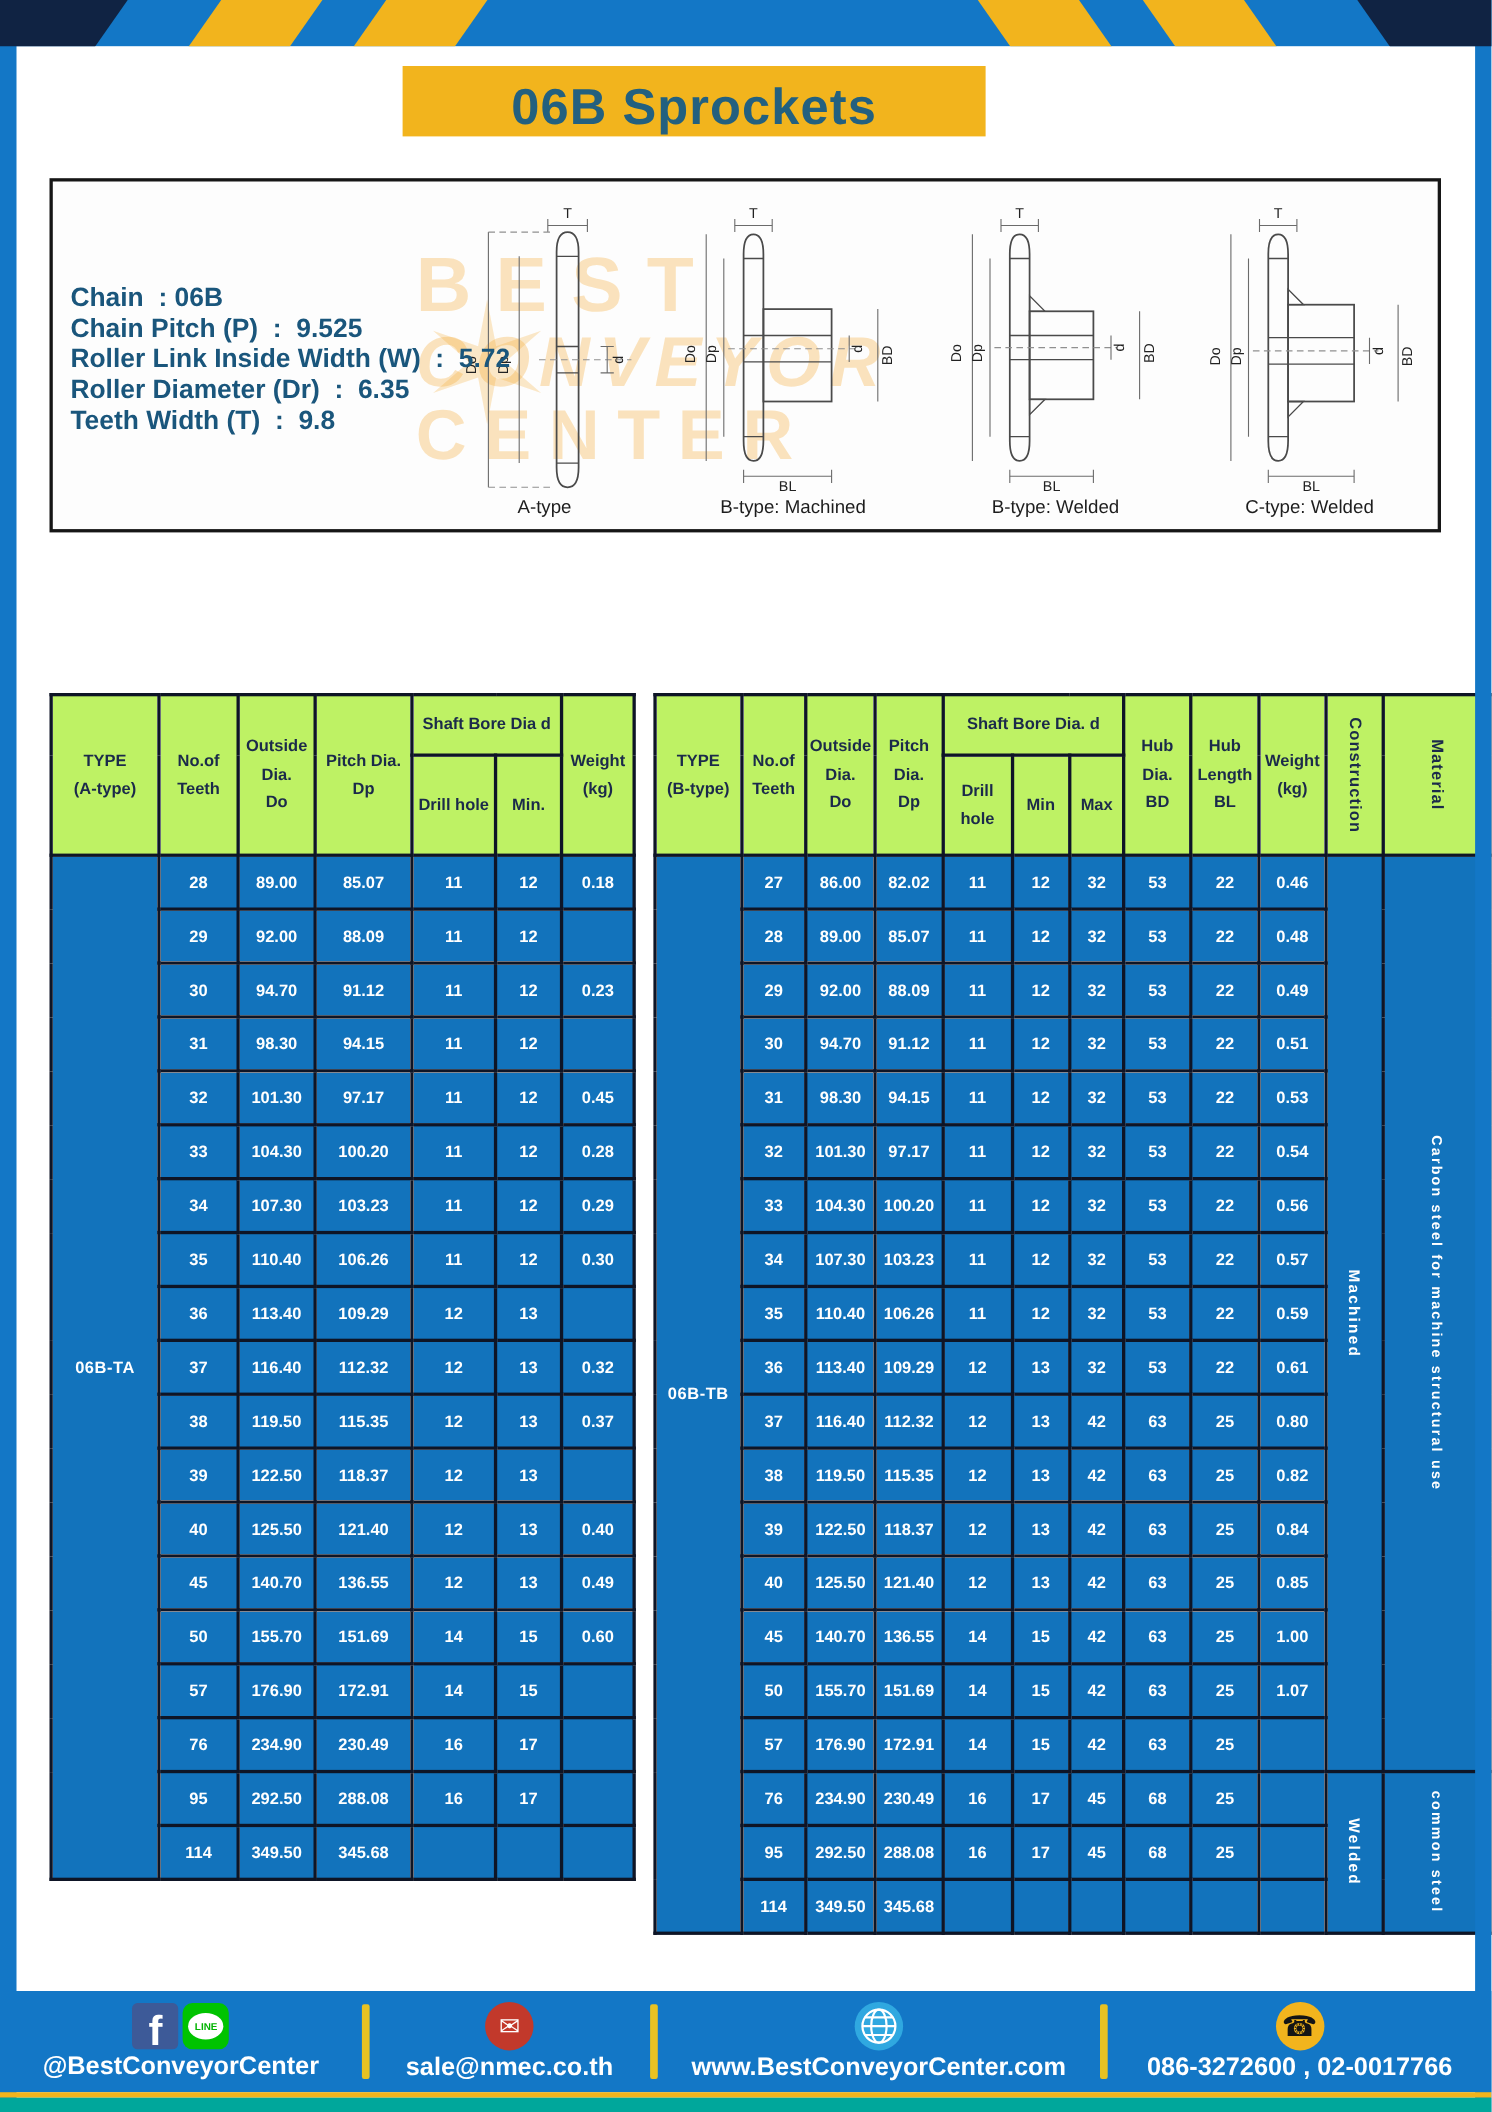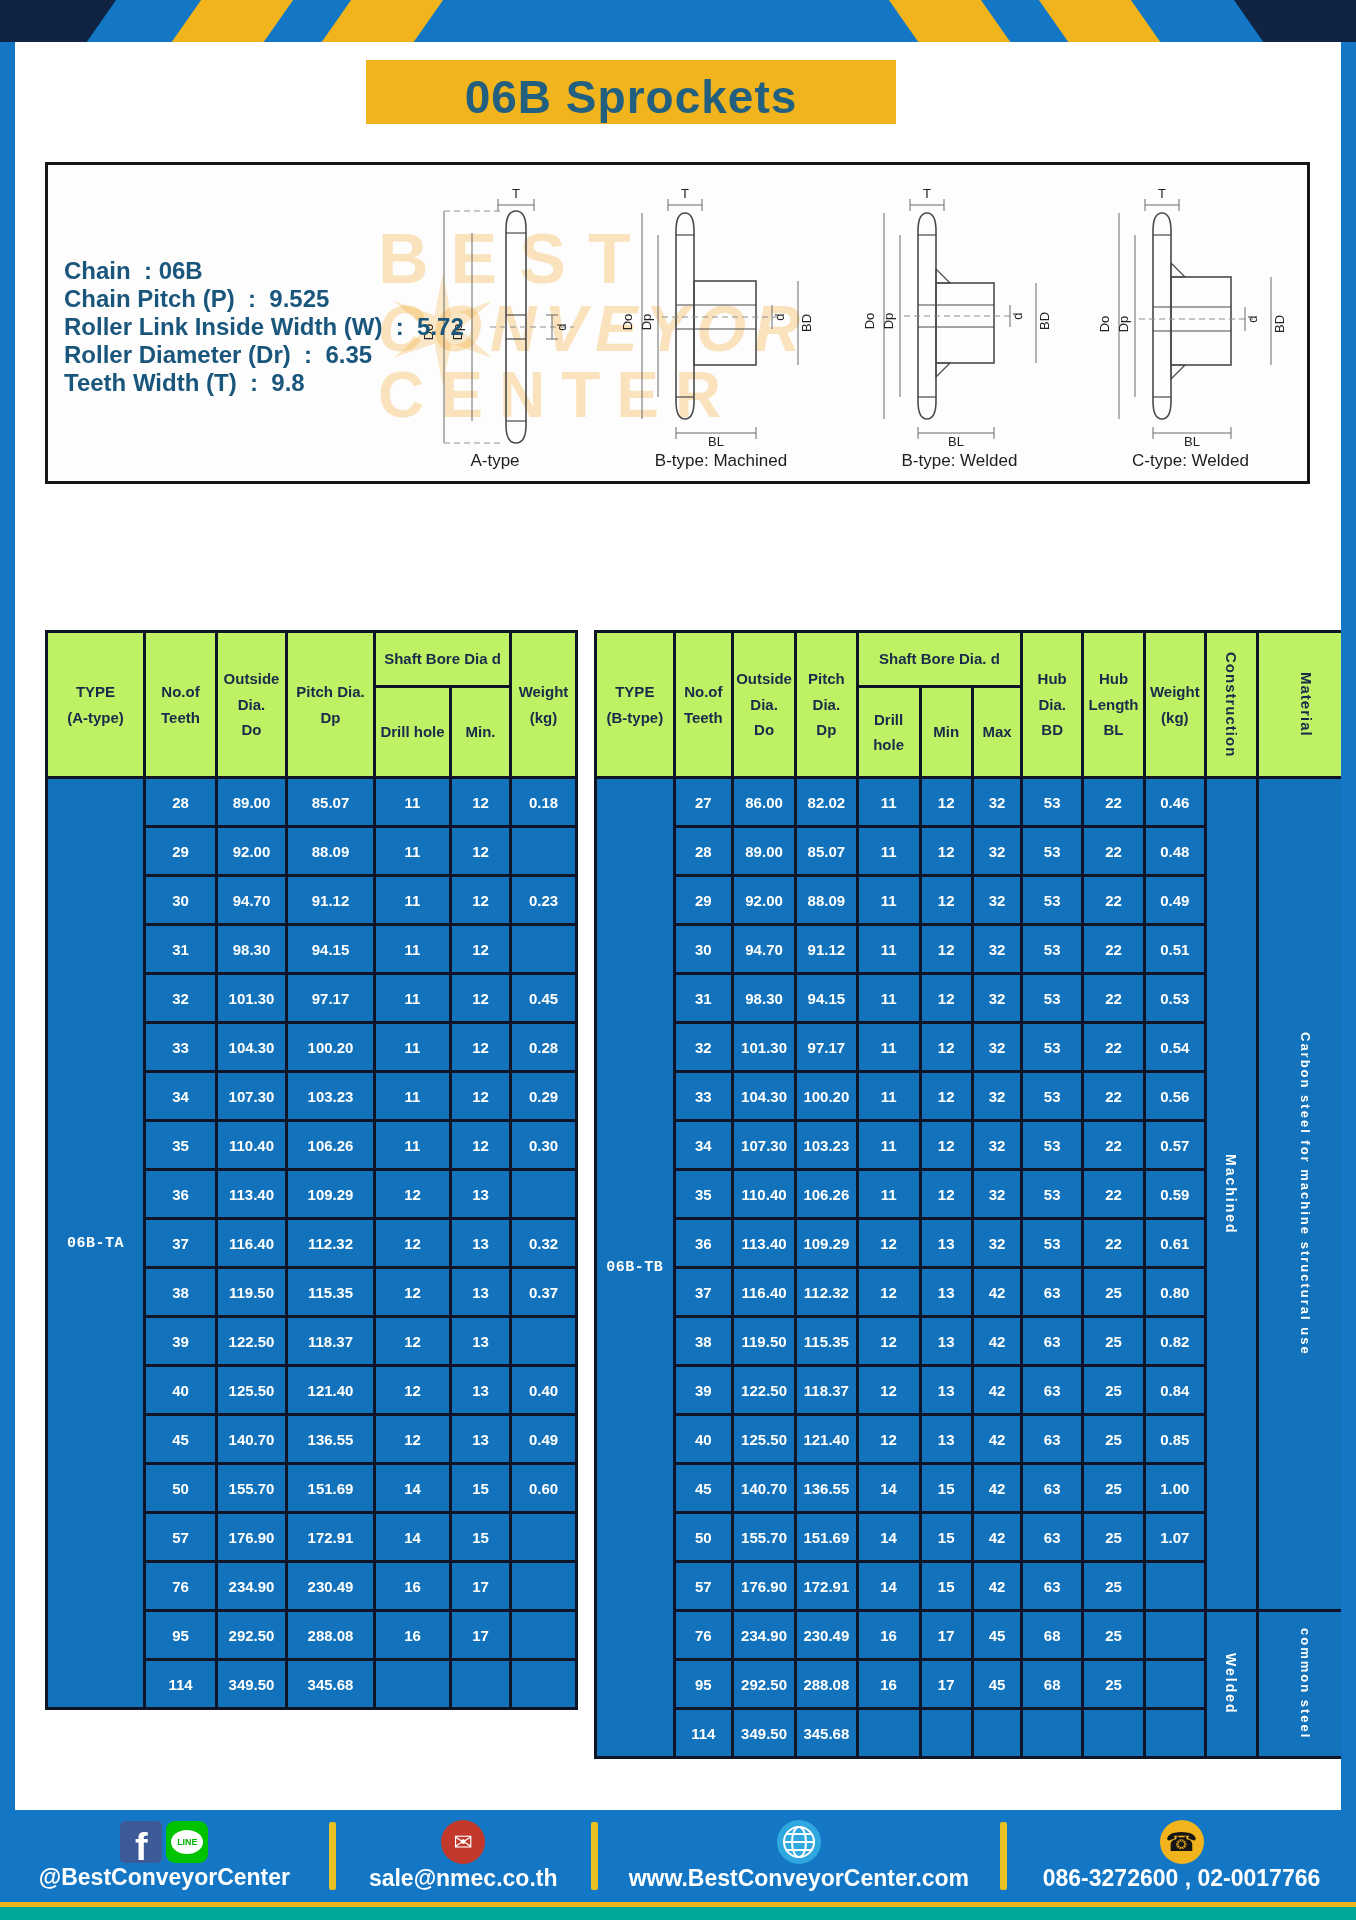--- a/index.html
+++ b/index.html
@@ -45,21 +45,21 @@
   .sheet{position:absolute;z-index:2;}
   #left-table-wrap{left:45px;top:630px;}
   #right-table-wrap{left:594px;top:630px;}
   table{border-collapse:collapse;table-layout:fixed;}
   th,td{border:3px solid #0e1526;text-align:center;vertical-align:middle;box-sizing:border-box;overflow:hidden;}
   thead th{background:#bef264;color:#1b2a4a;font-size:15px;font-weight:bold;
     white-space:pre-line;line-height:1.7;padding:2px;}
   tbody td{background:#1273bc;color:#ffffff;font-size:15px;font-weight:bold;height:49px;padding:0 2px;}
   .hr1{height:55px;} .hr2{height:91px;}
   .vert-head{writing-mode:vertical-rl;letter-spacing:1px;}
-  .type-cell{font-size:15px;letter-spacing:.5px;font-family:Liberation Mono, monospace;}
+  .type-cell{font-size:15px;letter-spacing:.5px;}
   .vert-cell{writing-mode:vertical-rl;letter-spacing:2px;font-size:14px;font-weight:bold;}
   .material-cell{letter-spacing:2px;font-size:13px;}
   
   #footer{position:absolute;left:0;top:1810px;width:1356px;height:92px;background:#1377c6;
     display:flex;align-items:center;z-index:6;}
   .f-sec{display:flex;flex-direction:column;align-items:center;justify-content:center;gap:1px;height:100%;}
   .f-sec .f-text{color:#ffffff;font-size:23px;font-weight:bold;white-space:nowrap;}
   .f-icons{display:flex;gap:4px;align-items:center;}
   .f-sep{width:7px;height:68px;background:#e8c222;border-radius:2px;align-self:center;}
   .fb-icon{width:42px;height:42px;background:#3d5a98;border-radius:5px;color:#fff;font-size:38px;

